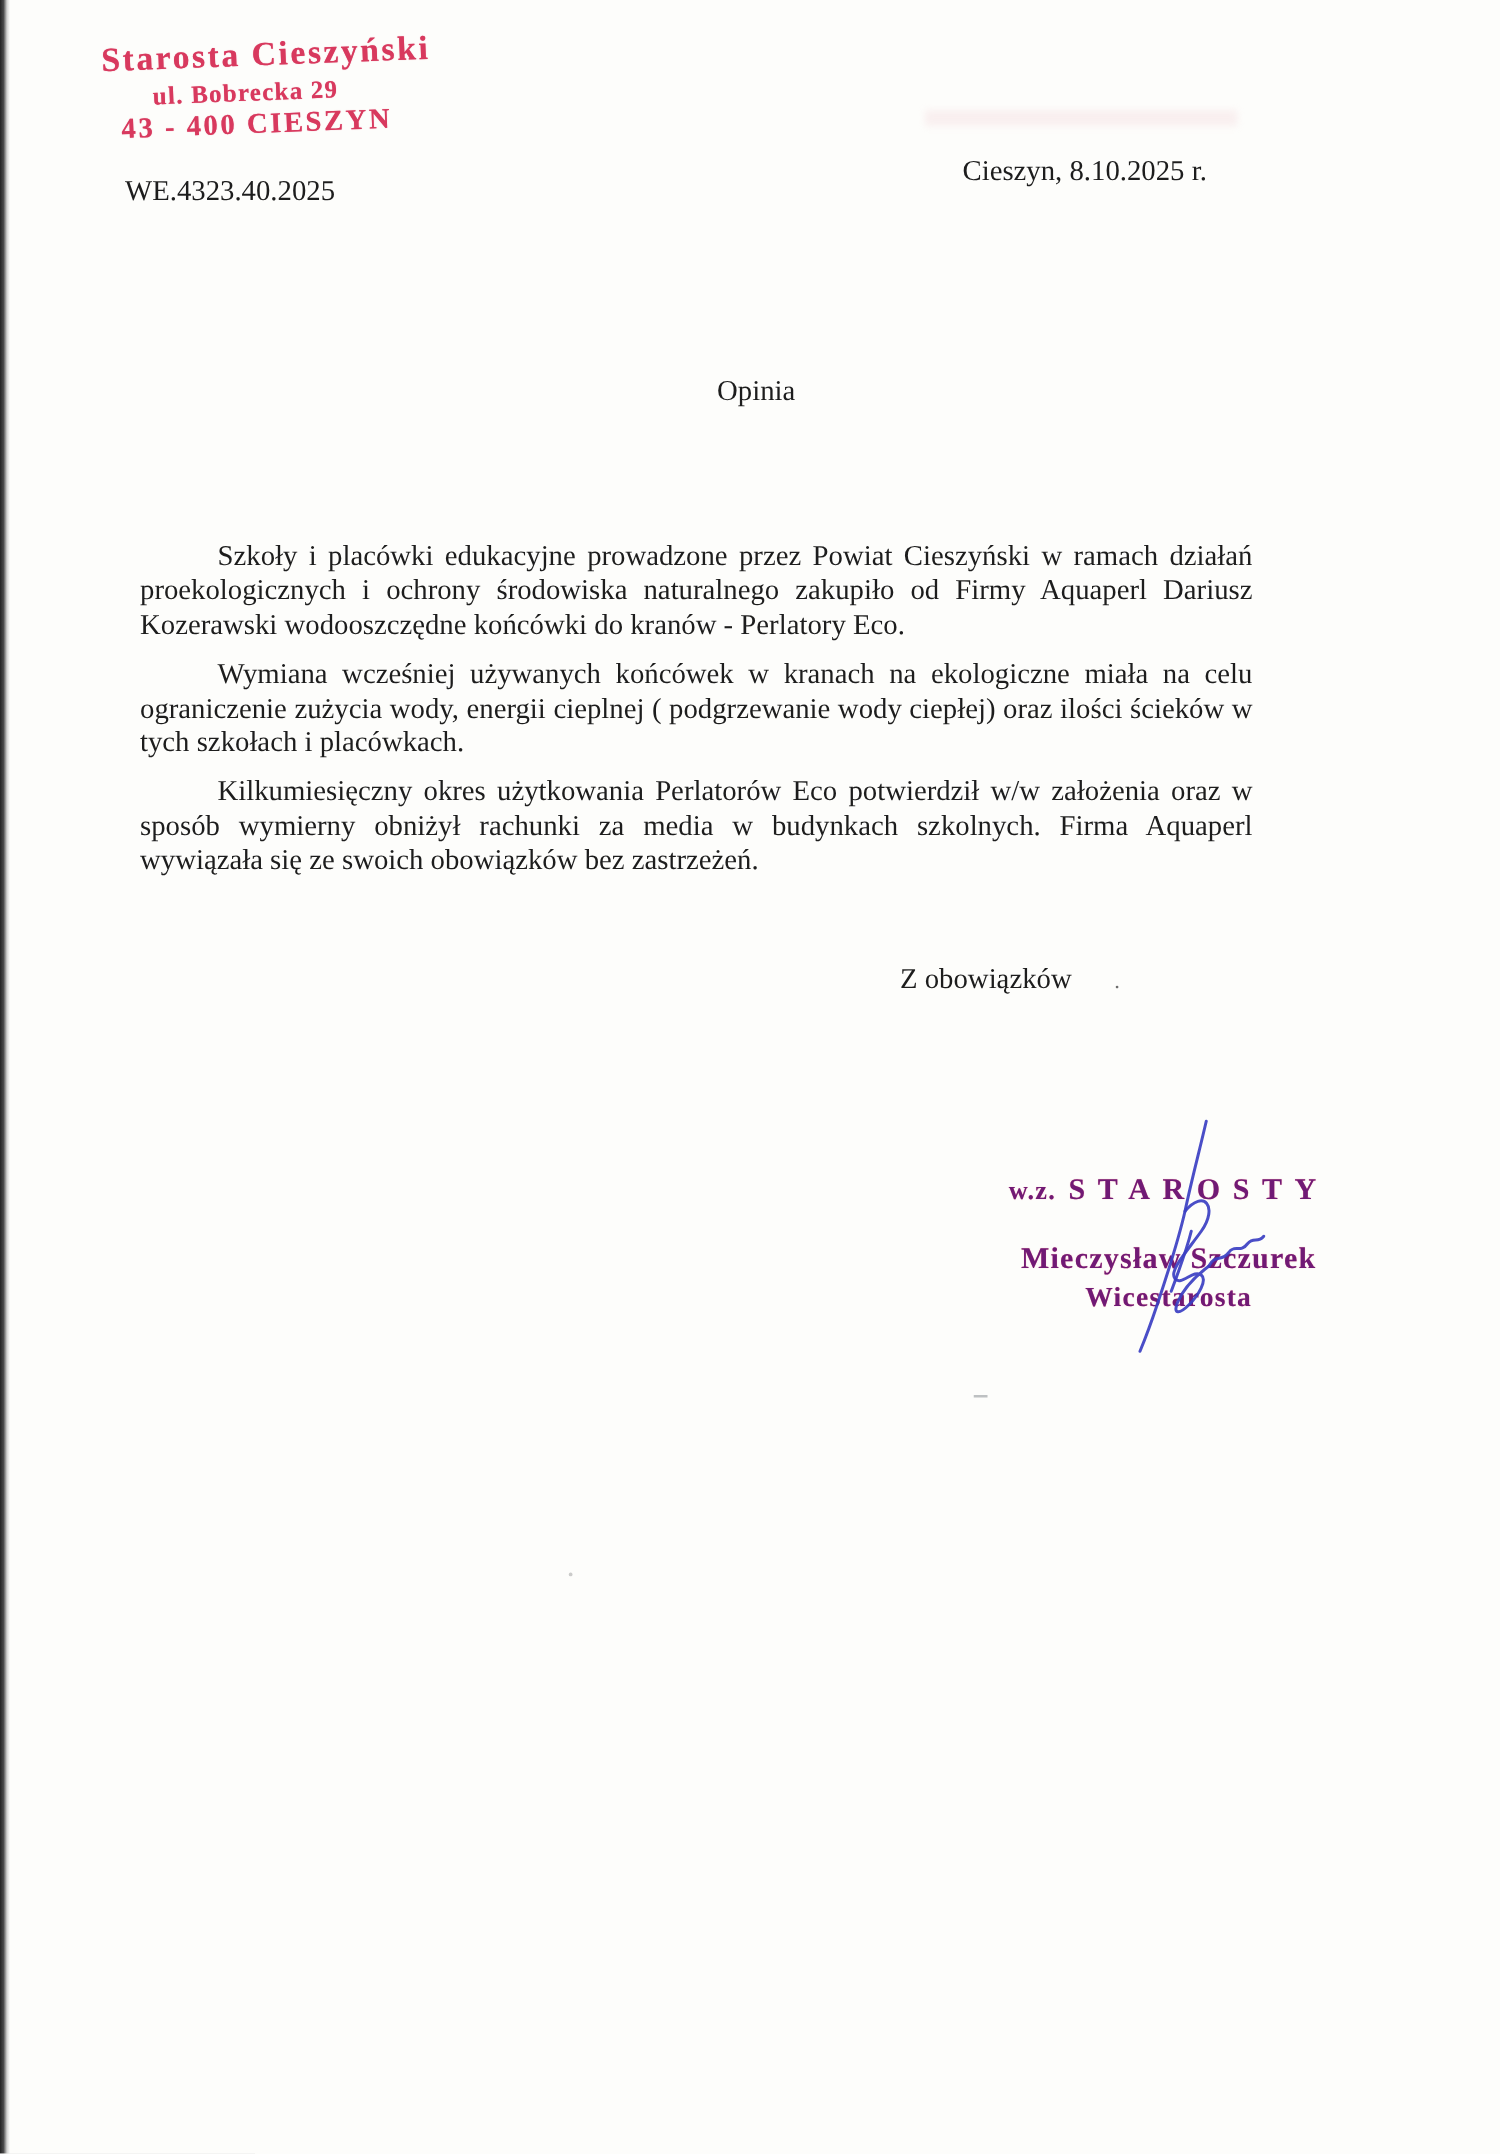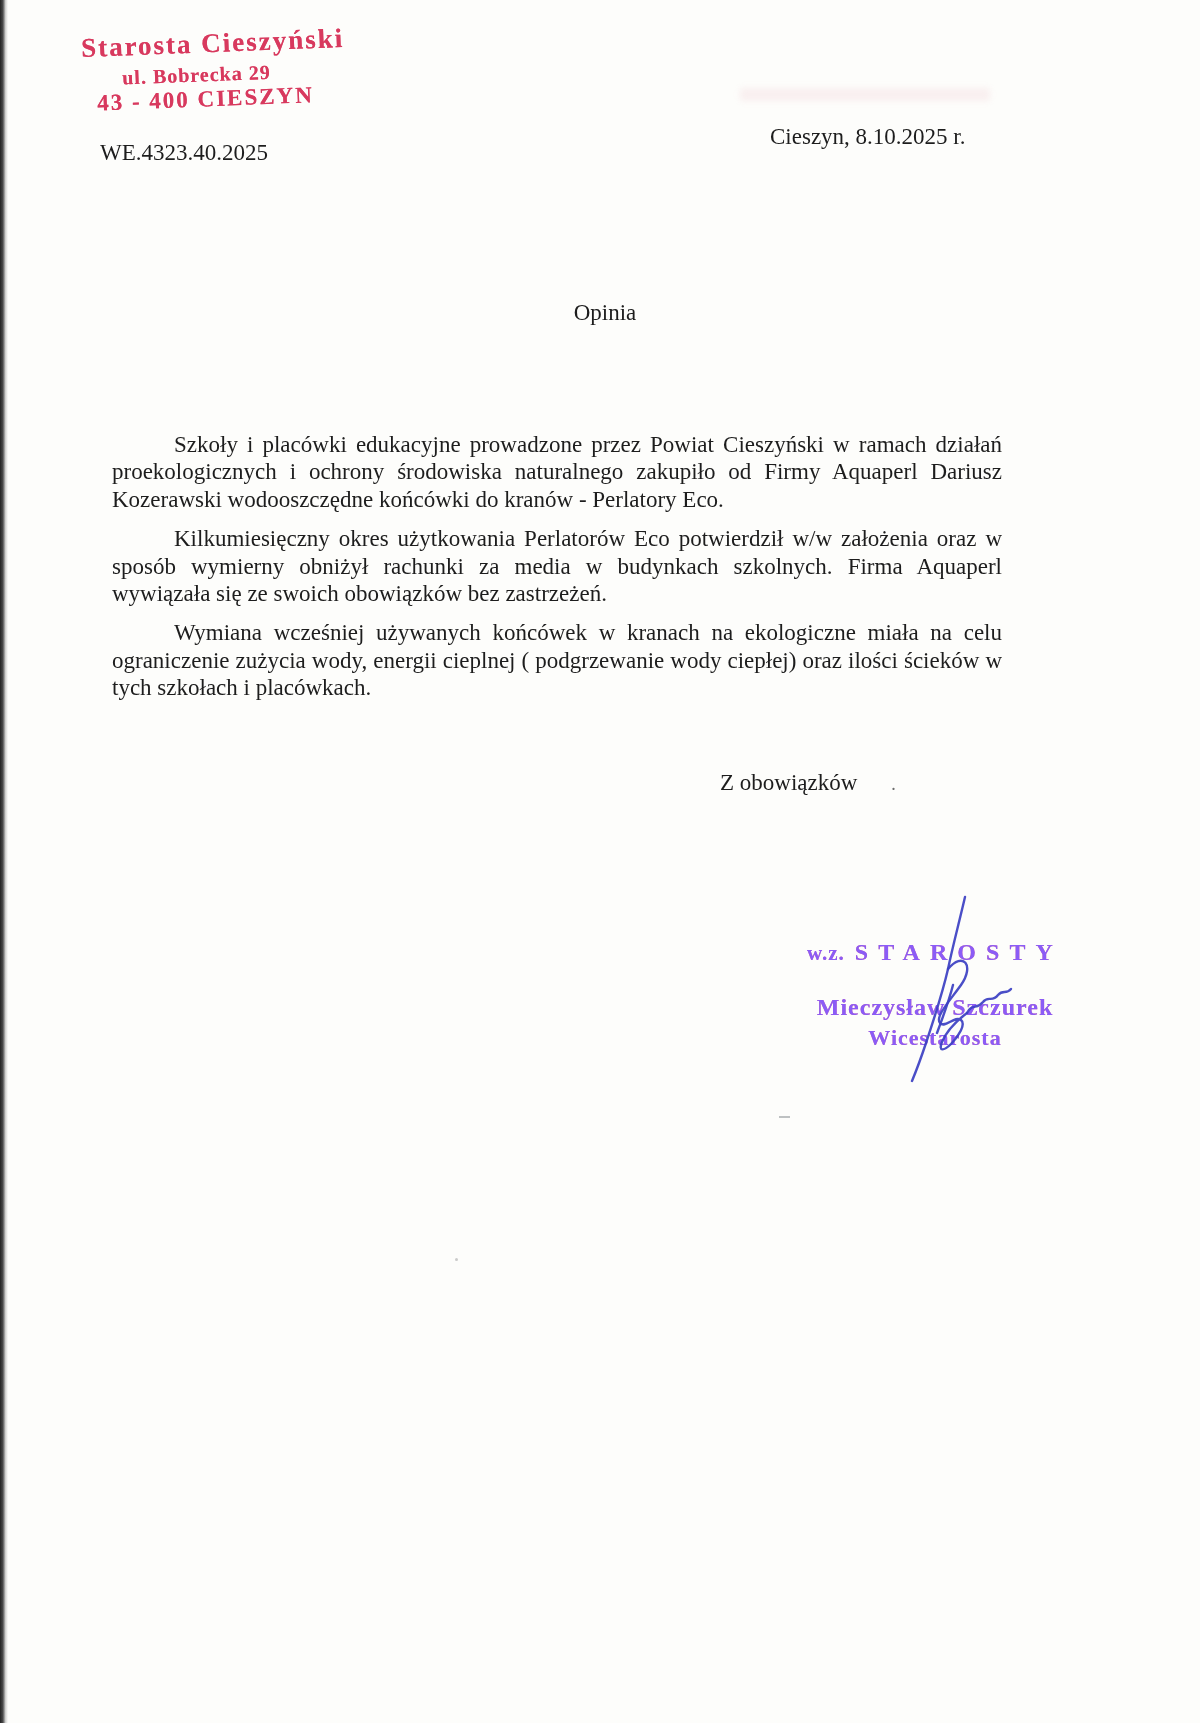--- a/index.html
+++ b/index.html
@@ -106,21 +106,21 @@
     color: #6d6d6d;
     font-size: 18px;
   }
 
   
   .signature-stamp {
     position: absolute;
     left: 800px; top: 940px;
     width: 270px;
     text-align: center;
-    color: #8b5cf6;
+    color: #701a75;
     font-weight: bold;
     text-shadow: 0 0 0.6px rgba(229,70,107,0.7);
     line-height: 1.0;
     white-space: nowrap;
   }
   .signature-stamp .sg-line1 { font-size: 24px; }
   .signature-stamp .sg-line1 .sg-prefix { font-size: 21px; letter-spacing: 1px; margin-right: 10px; }
   .signature-stamp .sg-line1 .sg-office { letter-spacing: 0.42em; }
   .signature-stamp .sg-line2 { font-size: 24px; margin-top: 31px; letter-spacing: 1px; }
   .signature-stamp .sg-line3 { font-size: 22px; margin-top: 8px; letter-spacing: 1px; }
@@ -155,22 +155,22 @@
     <div class="st-line3">43 - 400 CIESZYN</div>
   </div>
 
   <div class="ref-number">WE.4323.40.2025</div>
   <div class="place-date">Cieszyn, 8.10.2025 r.</div>
 
   <div class="doc-title">Opinia</div>
 
   <div class="body-text">
     <p>Szkoły i placówki edukacyjne prowadzone przez Powiat Cieszyński w ramach działań proekologicznych i ochrony środowiska naturalnego zakupiło od Firmy Aquaperl Dariusz Kozerawski wodooszczędne końcówki do kranów - Perlatory Eco.</p>
+    <p>Wymiana wcześniej używanych końcówek w kranach na ekologiczne miała na celu ograniczenie zużycia wody, energii cieplnej ( podgrzewanie wody ciepłej) oraz ilości ścieków w tych szkołach i placówkach.</p>
     <p>Kilkumiesięczny okres użytkowania Perlatorów Eco potwierdził w/w założenia oraz w sposób wymierny obniżył rachunki za media w budynkach szkolnych. Firma Aquaperl wywiązała się ze swoich obowiązków bez zastrzeżeń.</p>
-    <p>Wymiana wcześniej używanych końcówek w kranach na ekologiczne miała na celu ograniczenie zużycia wody, energii cieplnej ( podgrzewanie wody ciepłej) oraz ilości ścieków w tych szkołach i placówkach.</p>
   </div>
 
   <div class="closing">
     <span>Z obowiązków</span><span class="closing-mark">.</span>
   </div>
 
   <div class="signature-stamp">
     <div class="sg-line1">
       <span class="sg-prefix">w.z.</span><span class="sg-office">STAROSTY</span>
     </div>

